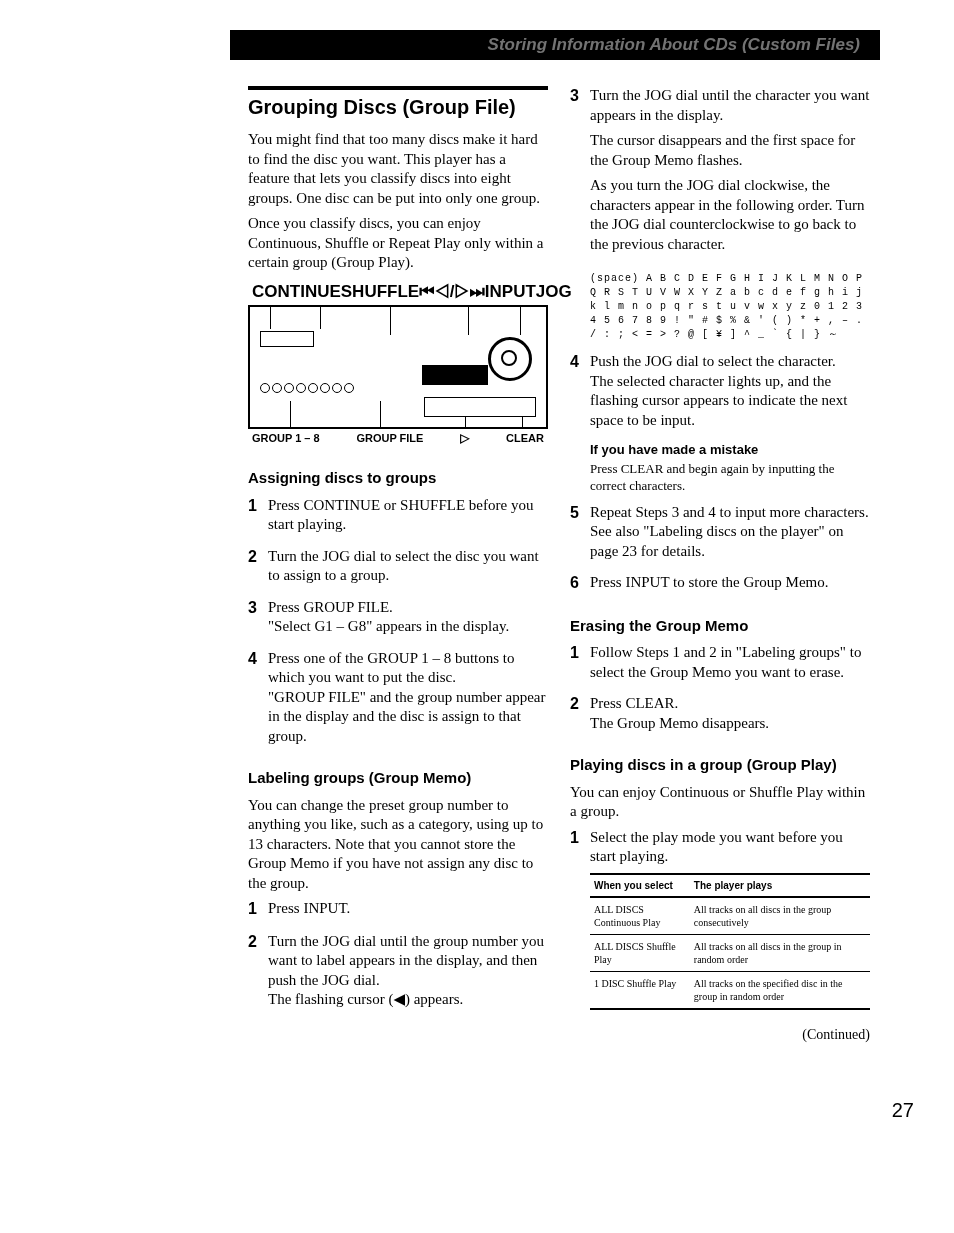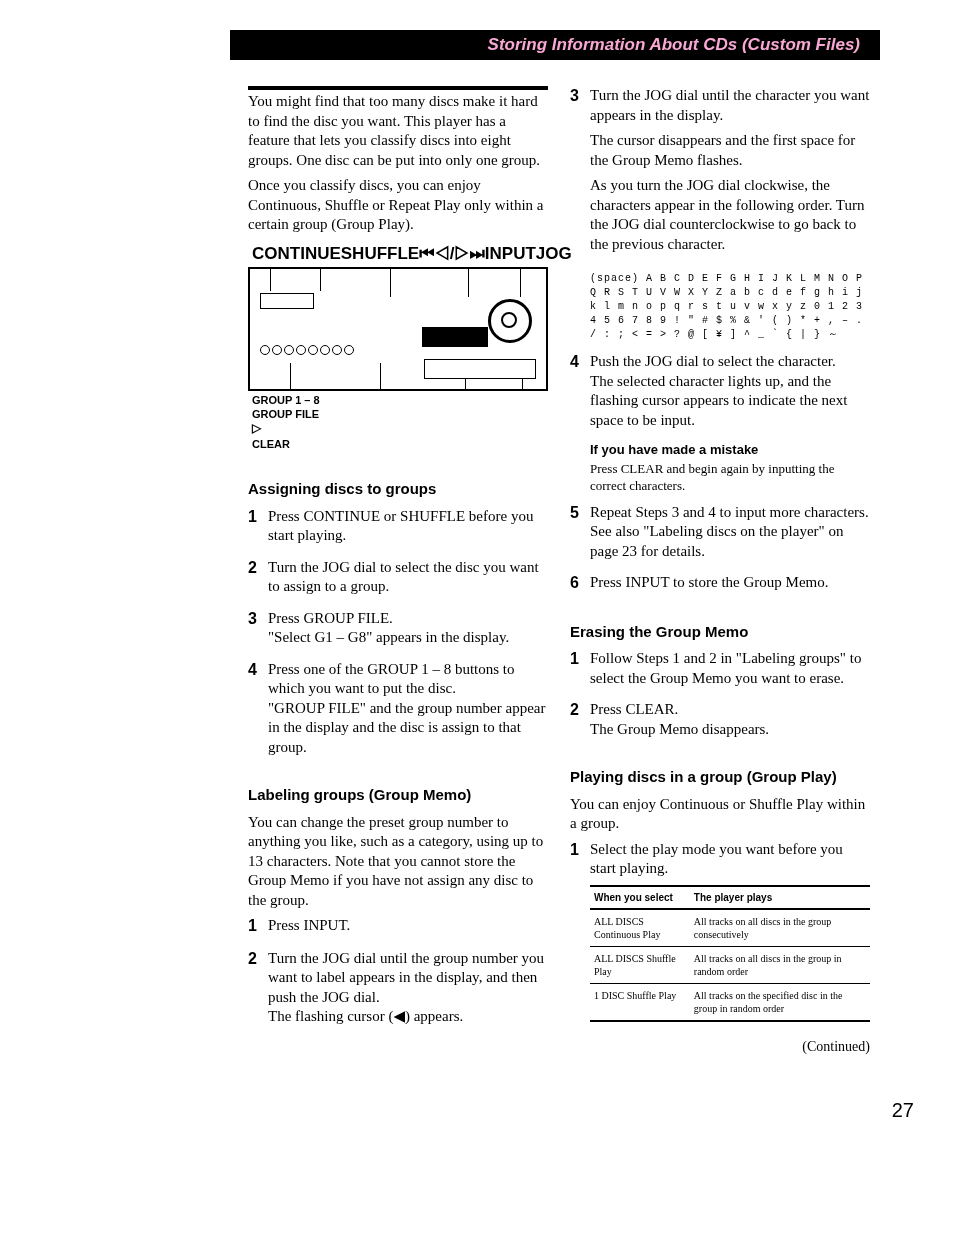--- a/index.html
+++ b/index.html
@@ -14,21 +14,21 @@
   }
   .page {
     position: relative;
     width: 954px; height: 1233px;
   }
   .header-bar {
     position: absolute;
     left: 230px; top: 30px;
     width: 650px; height: 30px;
     background: #000;
-    color: #f9a8d4;
+    color: #737373;
     font-weight: bold;
     font-style: italic;
     font-family: Arial, Helvetica, sans-serif;
     font-size: 17px;
     display: flex;
     align-items: center;
     justify-content: flex-end;
     padding-right: 20px;
     box-sizing: border-box;
   }
@@ -48,21 +48,21 @@
   h1.section {
     font-family: Arial, Helvetica, sans-serif;
     font-size: 20px;
     font-weight: bold;
     margin: 4px 0 10px 0;
   }
   h2.sub {
     font-family: Arial, Helvetica, sans-serif;
     font-size: 15px;
     font-weight: bold;
-    margin: 28px 0 8px 0;
+    margin: 22px 0 8px 0;
   }
   p { margin: 0 0 6px 0; }
   ol.steps {
     list-style: none;
     padding: 0; margin: 0;
     counter-reset: step;
   }
   ol.steps > li {
     display: flex;
     align-items: flex-start;
@@ -172,21 +172,20 @@
     width:110px; height:18px; border:1px solid #000;
   }
   .diagram-labels-bot {
     display: flex;
     justify-content: space-between;
     font-family: Arial, Helvetica, sans-serif;
     font-weight: bold;
     font-size: 11px;
     padding: 0 4px;
     margin-top: 2px;
-    flex-direction: column;
   }
   .tri { font-size:12px; }
   .charset {
     font-family: "Courier New", monospace;
     font-size: 10px;
     letter-spacing: 1px;
     line-height: 1.4;
     margin: 6px 0 10px 20px;
   }
 </style>
@@ -194,20 +193,21 @@
 <body>
 
 <div class="page">
 
   <div class="header-bar">Storing Information About CDs (Custom Files)</div>
 
   <div class="columns">
 
     <div class="col">
       <div class="rule-thick"></div>
+      <h1 class="section">Grouping Discs (Group File)</h1>
 
       <p>You might find that too many discs make it hard to find the disc you want. This player has a feature that lets you classify discs into eight groups. One disc can be put into only one group.</p>
       <p>Once you classify discs, you can enjoy Continuous, Shuffle or Repeat Play only within a certain group (Group Play).</p>
 
       <div class="diagram-wrap">
         <div class="diagram-labels-top">
           <span>CONTINUE</span>
           <span>SHUFFLE</span>
           <span>⏮◁/▷⏭</span>
           <span>INPUT</span>

